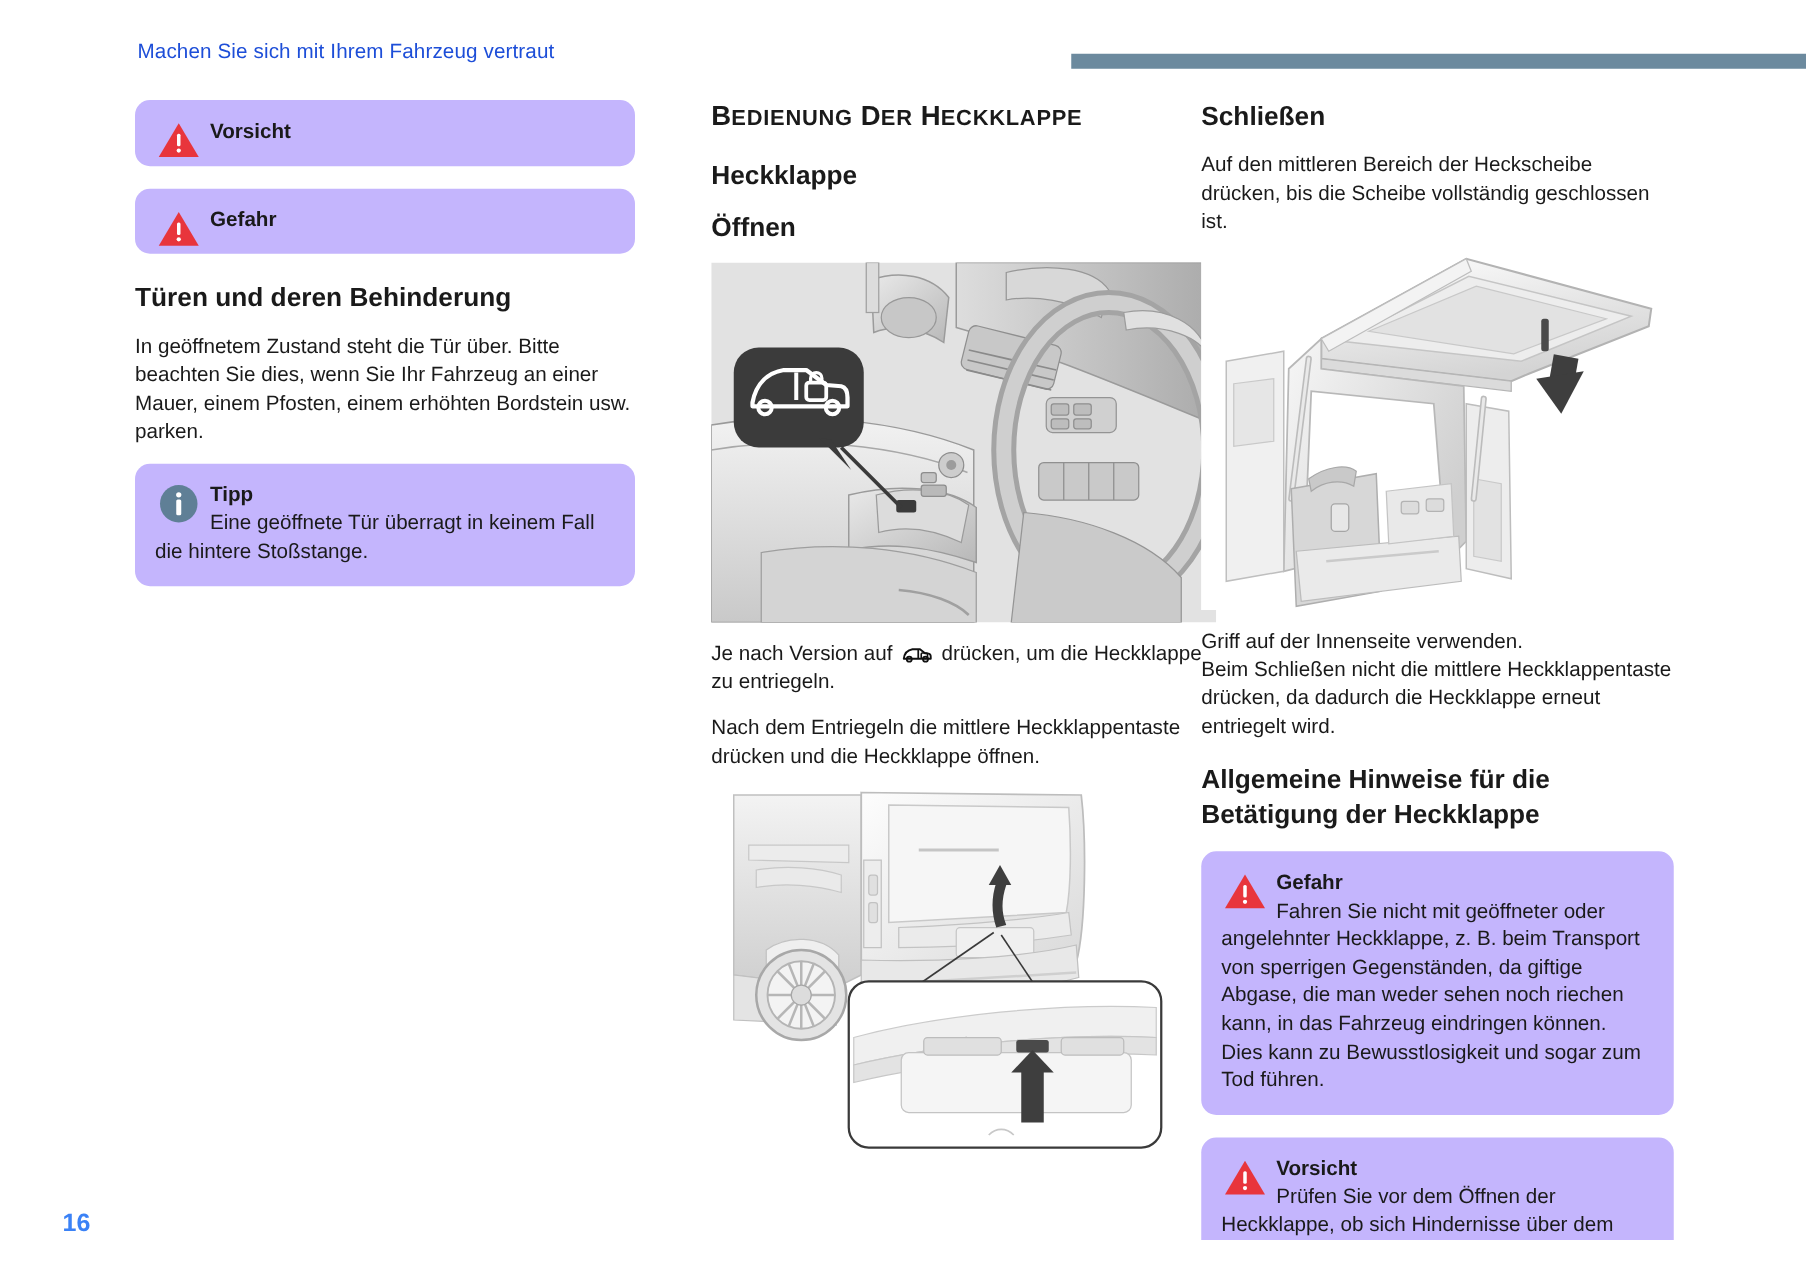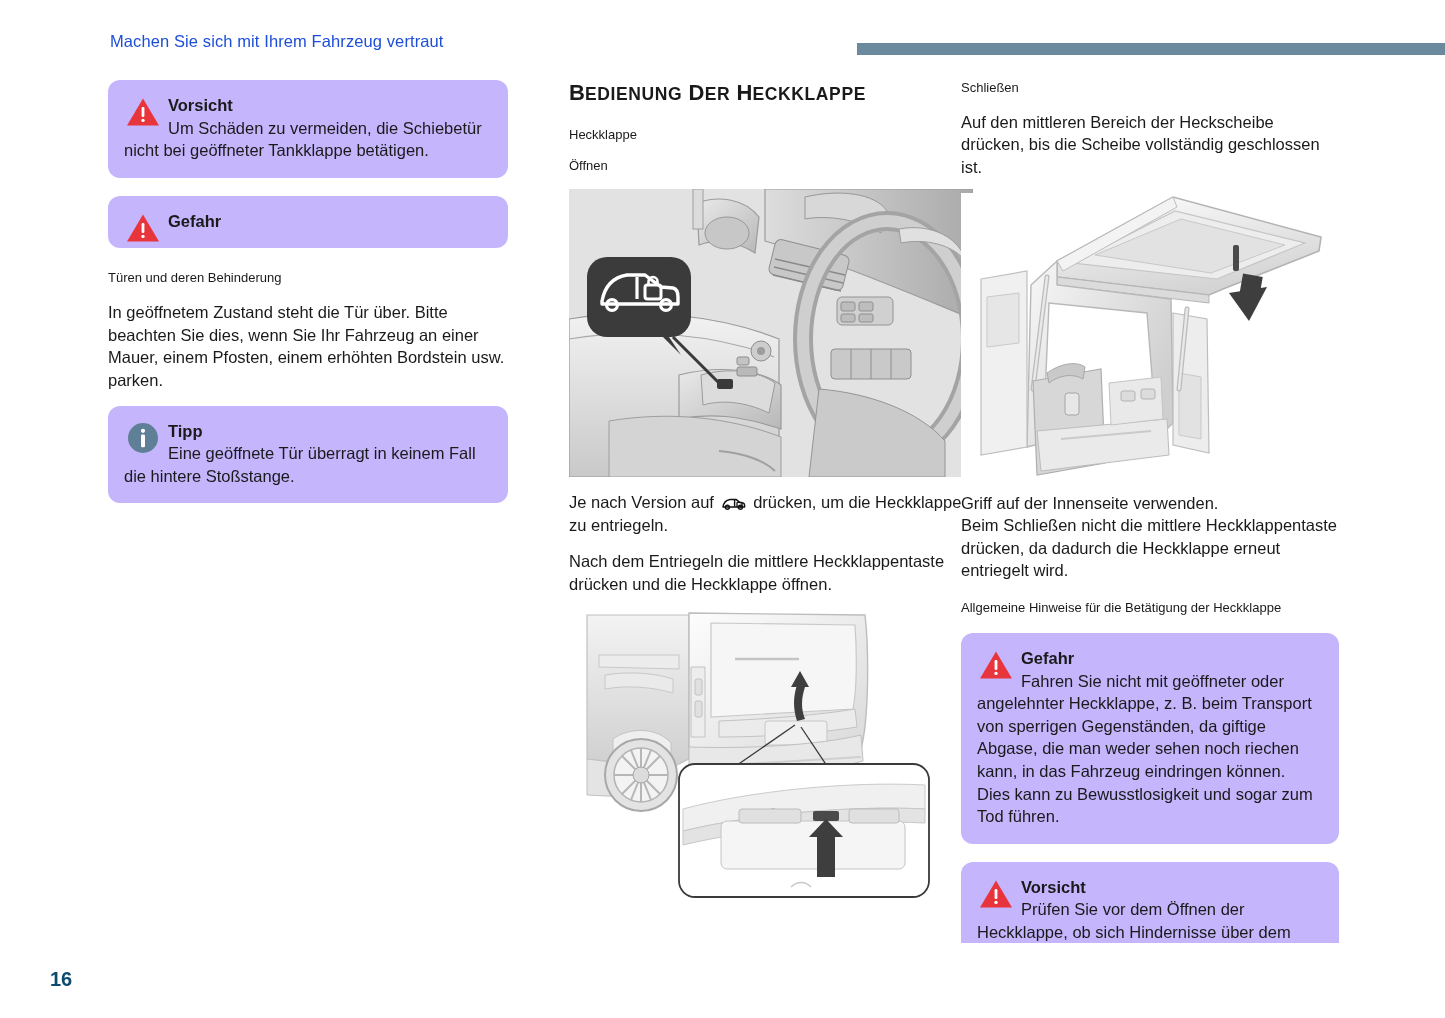--- a/index.html
+++ b/index.html
@@ -38,21 +38,21 @@
     background: #6c8a9e;
   }
 
   
   .page-number {
     position: absolute;
     left: 50px;
     top: 968px;
     font-size: 20px;
     font-weight: bold;
-    color: #0c4a6e;
+    color: #3b82f6;
   }
 
   
   .col {
     position: absolute;
     top: 80px;
   }
   .col-1 { left: 108px;  width: 400px; }
   .col-2 { left: 537px;  width: 404px; margin-left: 32px; }
   .col-3 { left: 961px;  width: 378px; }
@@ -63,22 +63,22 @@
     font-weight: bold;
     letter-spacing: 0.2px;
     margin: 0 0 22px 0;
     line-height: 1.15;
   }
   .chapter-title .sc {
     font-size: 17.5px;
     letter-spacing: 0.6px;
   }
   h3.sub {
-    font-size: 13px;
-    font-weight: normal;
+    font-size: 21px;
+    font-weight: bold;
     margin: 0 0 14px 0;
     line-height: 1.3;
   }
   p.body {
     font-size: 16.5px;
     line-height: 1.37;
     margin: 0 0 14px 0;
   }
 
   
@@ -143,21 +143,20 @@
     <div class="callout">
       <div class="ico">
         <svg class="icon-svg" width="34" height="34" viewBox="0 0 34 34">
           <path d="M17 3.5 L33 30.5 L1 30.5 Z" fill="#e8353c"></path>
           <rect x="15.6" y="12" width="2.8" height="10" rx="1.2" fill="#ffffff"></rect>
           <circle cx="17" cy="25.4" r="1.7" fill="#ffffff"></circle>
         </svg>
       </div>
       <div class="callout-body">
         <span class="title">Vorsicht</span><br>
-        <span class="txt">Um Schäden zu vermeiden, die Schiebetür nicht bei geöffneter Tankklappe betätigen.</span>
       </div>
     </div>
 
     <div class="callout">
       <div class="ico">
         <svg class="icon-svg" width="34" height="34" viewBox="0 0 34 34">
           <path d="M17 3.5 L33 30.5 L1 30.5 Z" fill="#e8353c"></path>
           <rect x="15.6" y="12" width="2.8" height="10" rx="1.2" fill="#ffffff"></rect>
           <circle cx="17" cy="25.4" r="1.7" fill="#ffffff"></circle>
         </svg>

